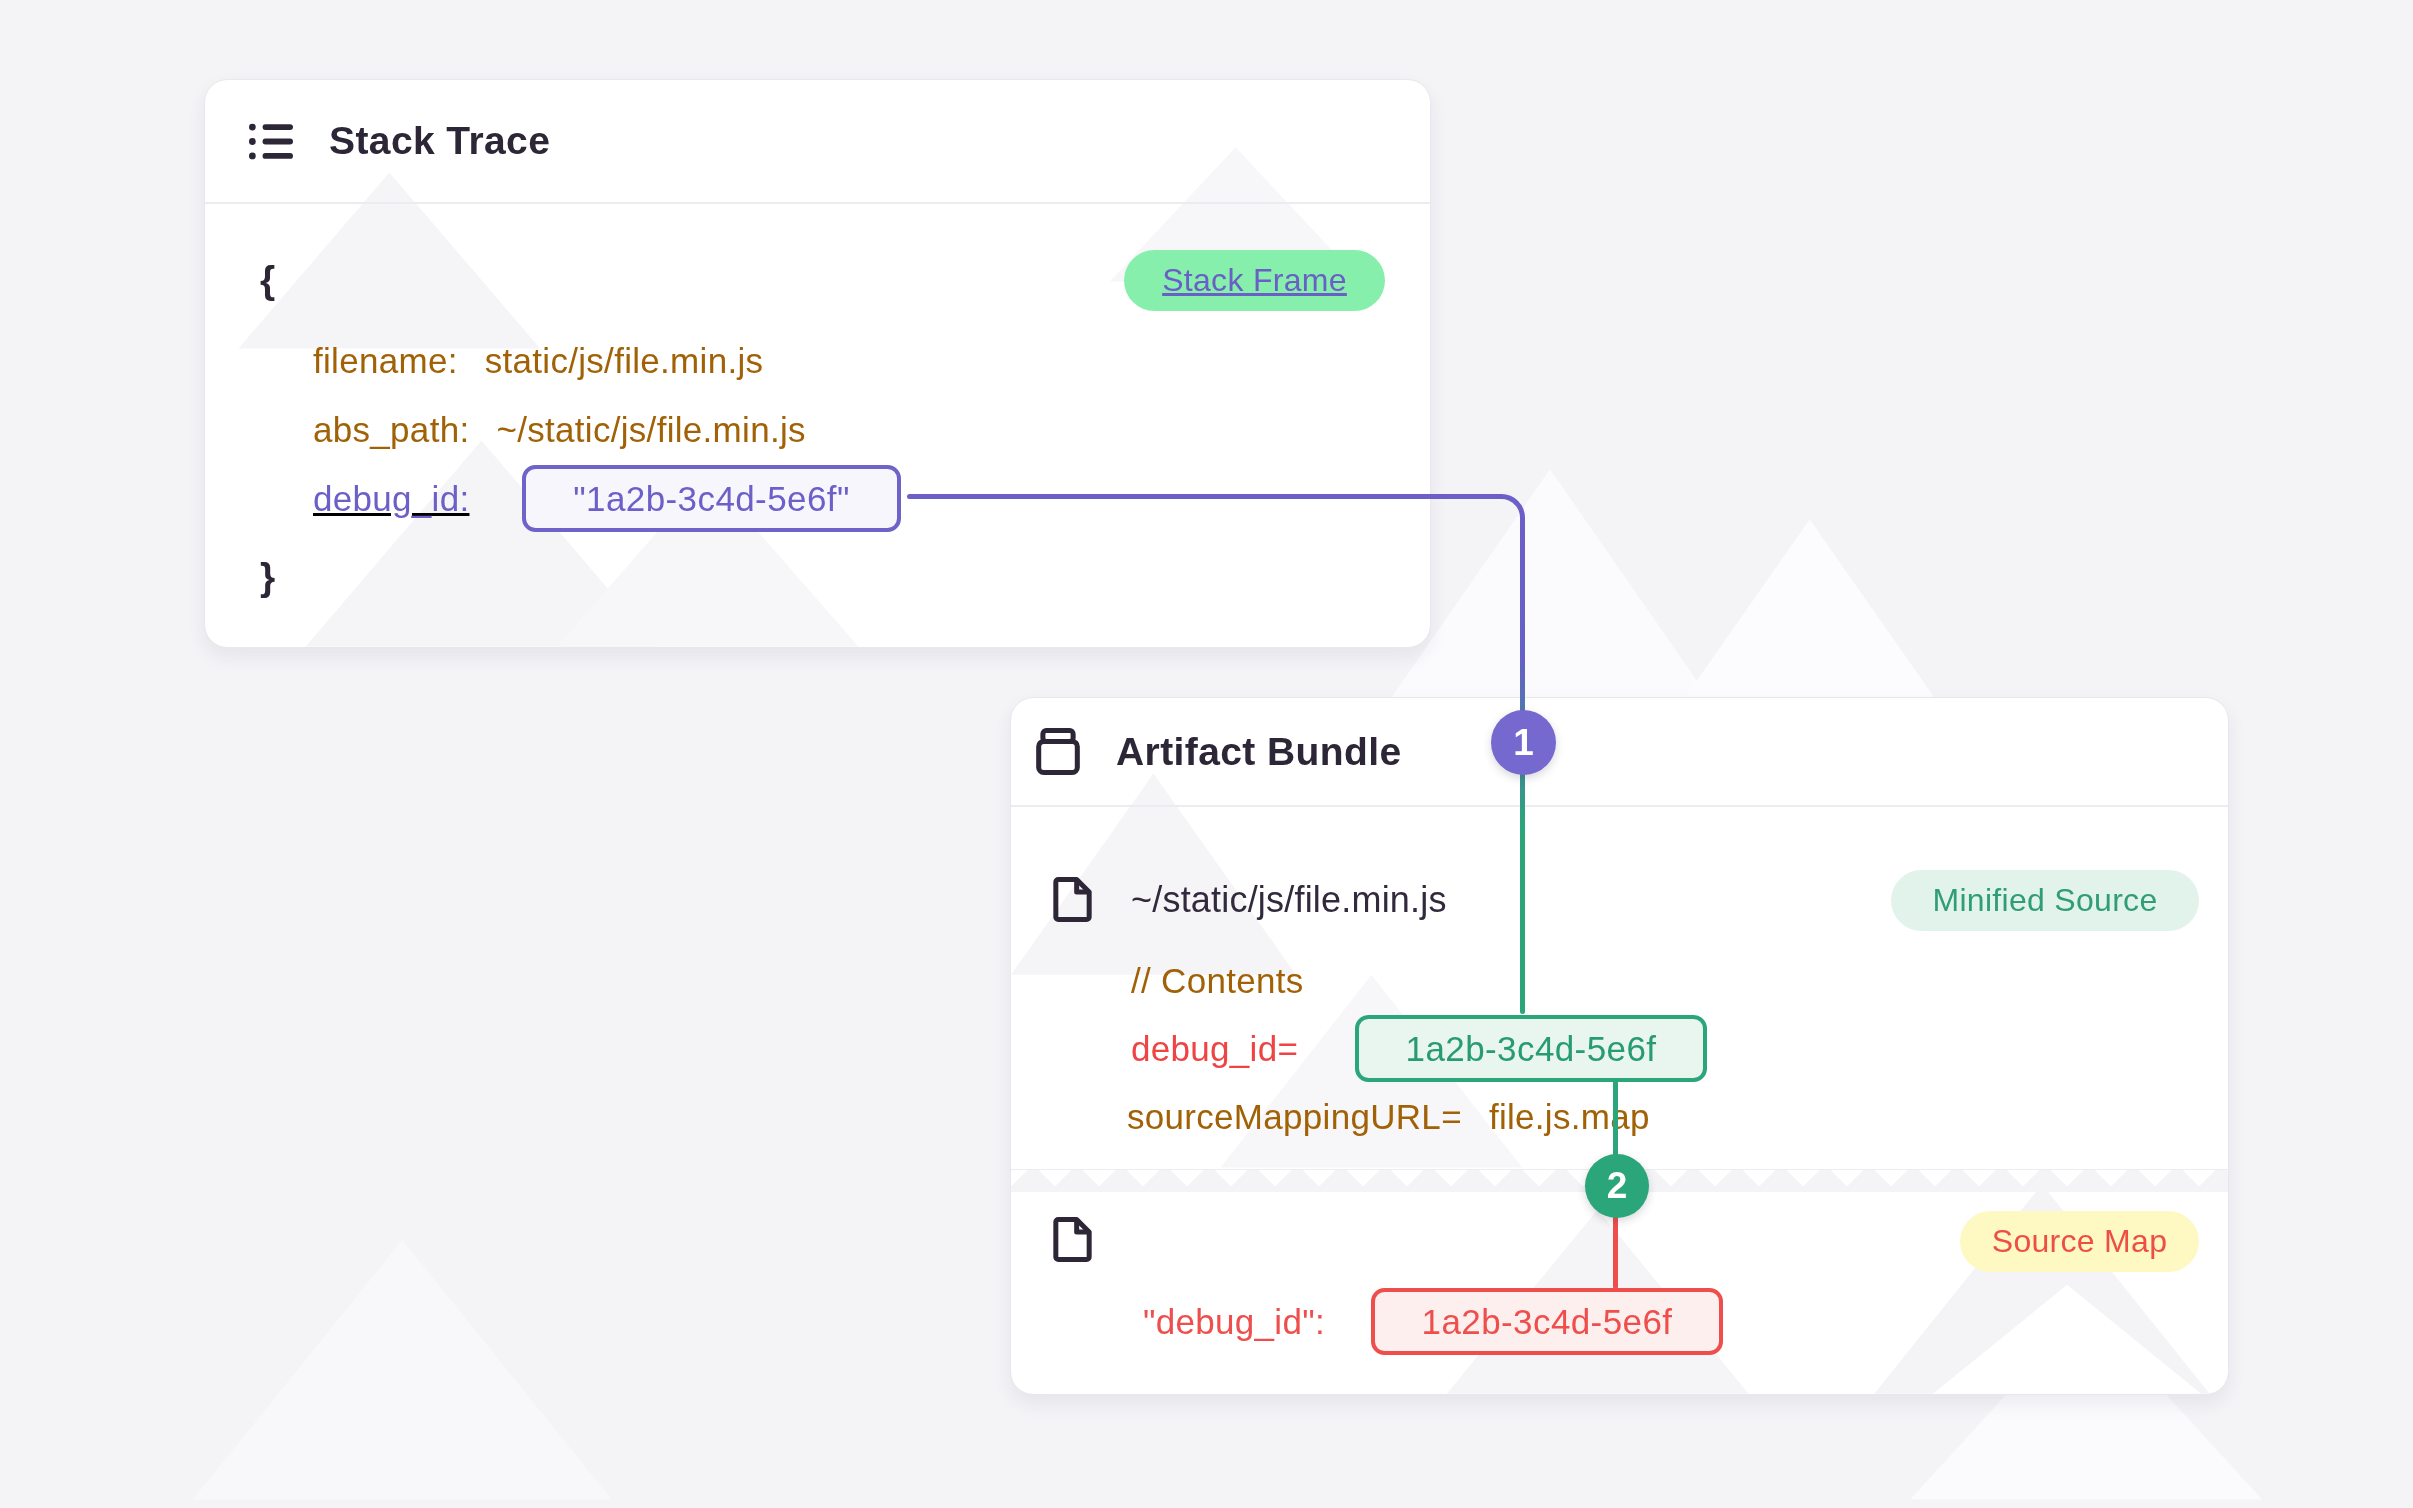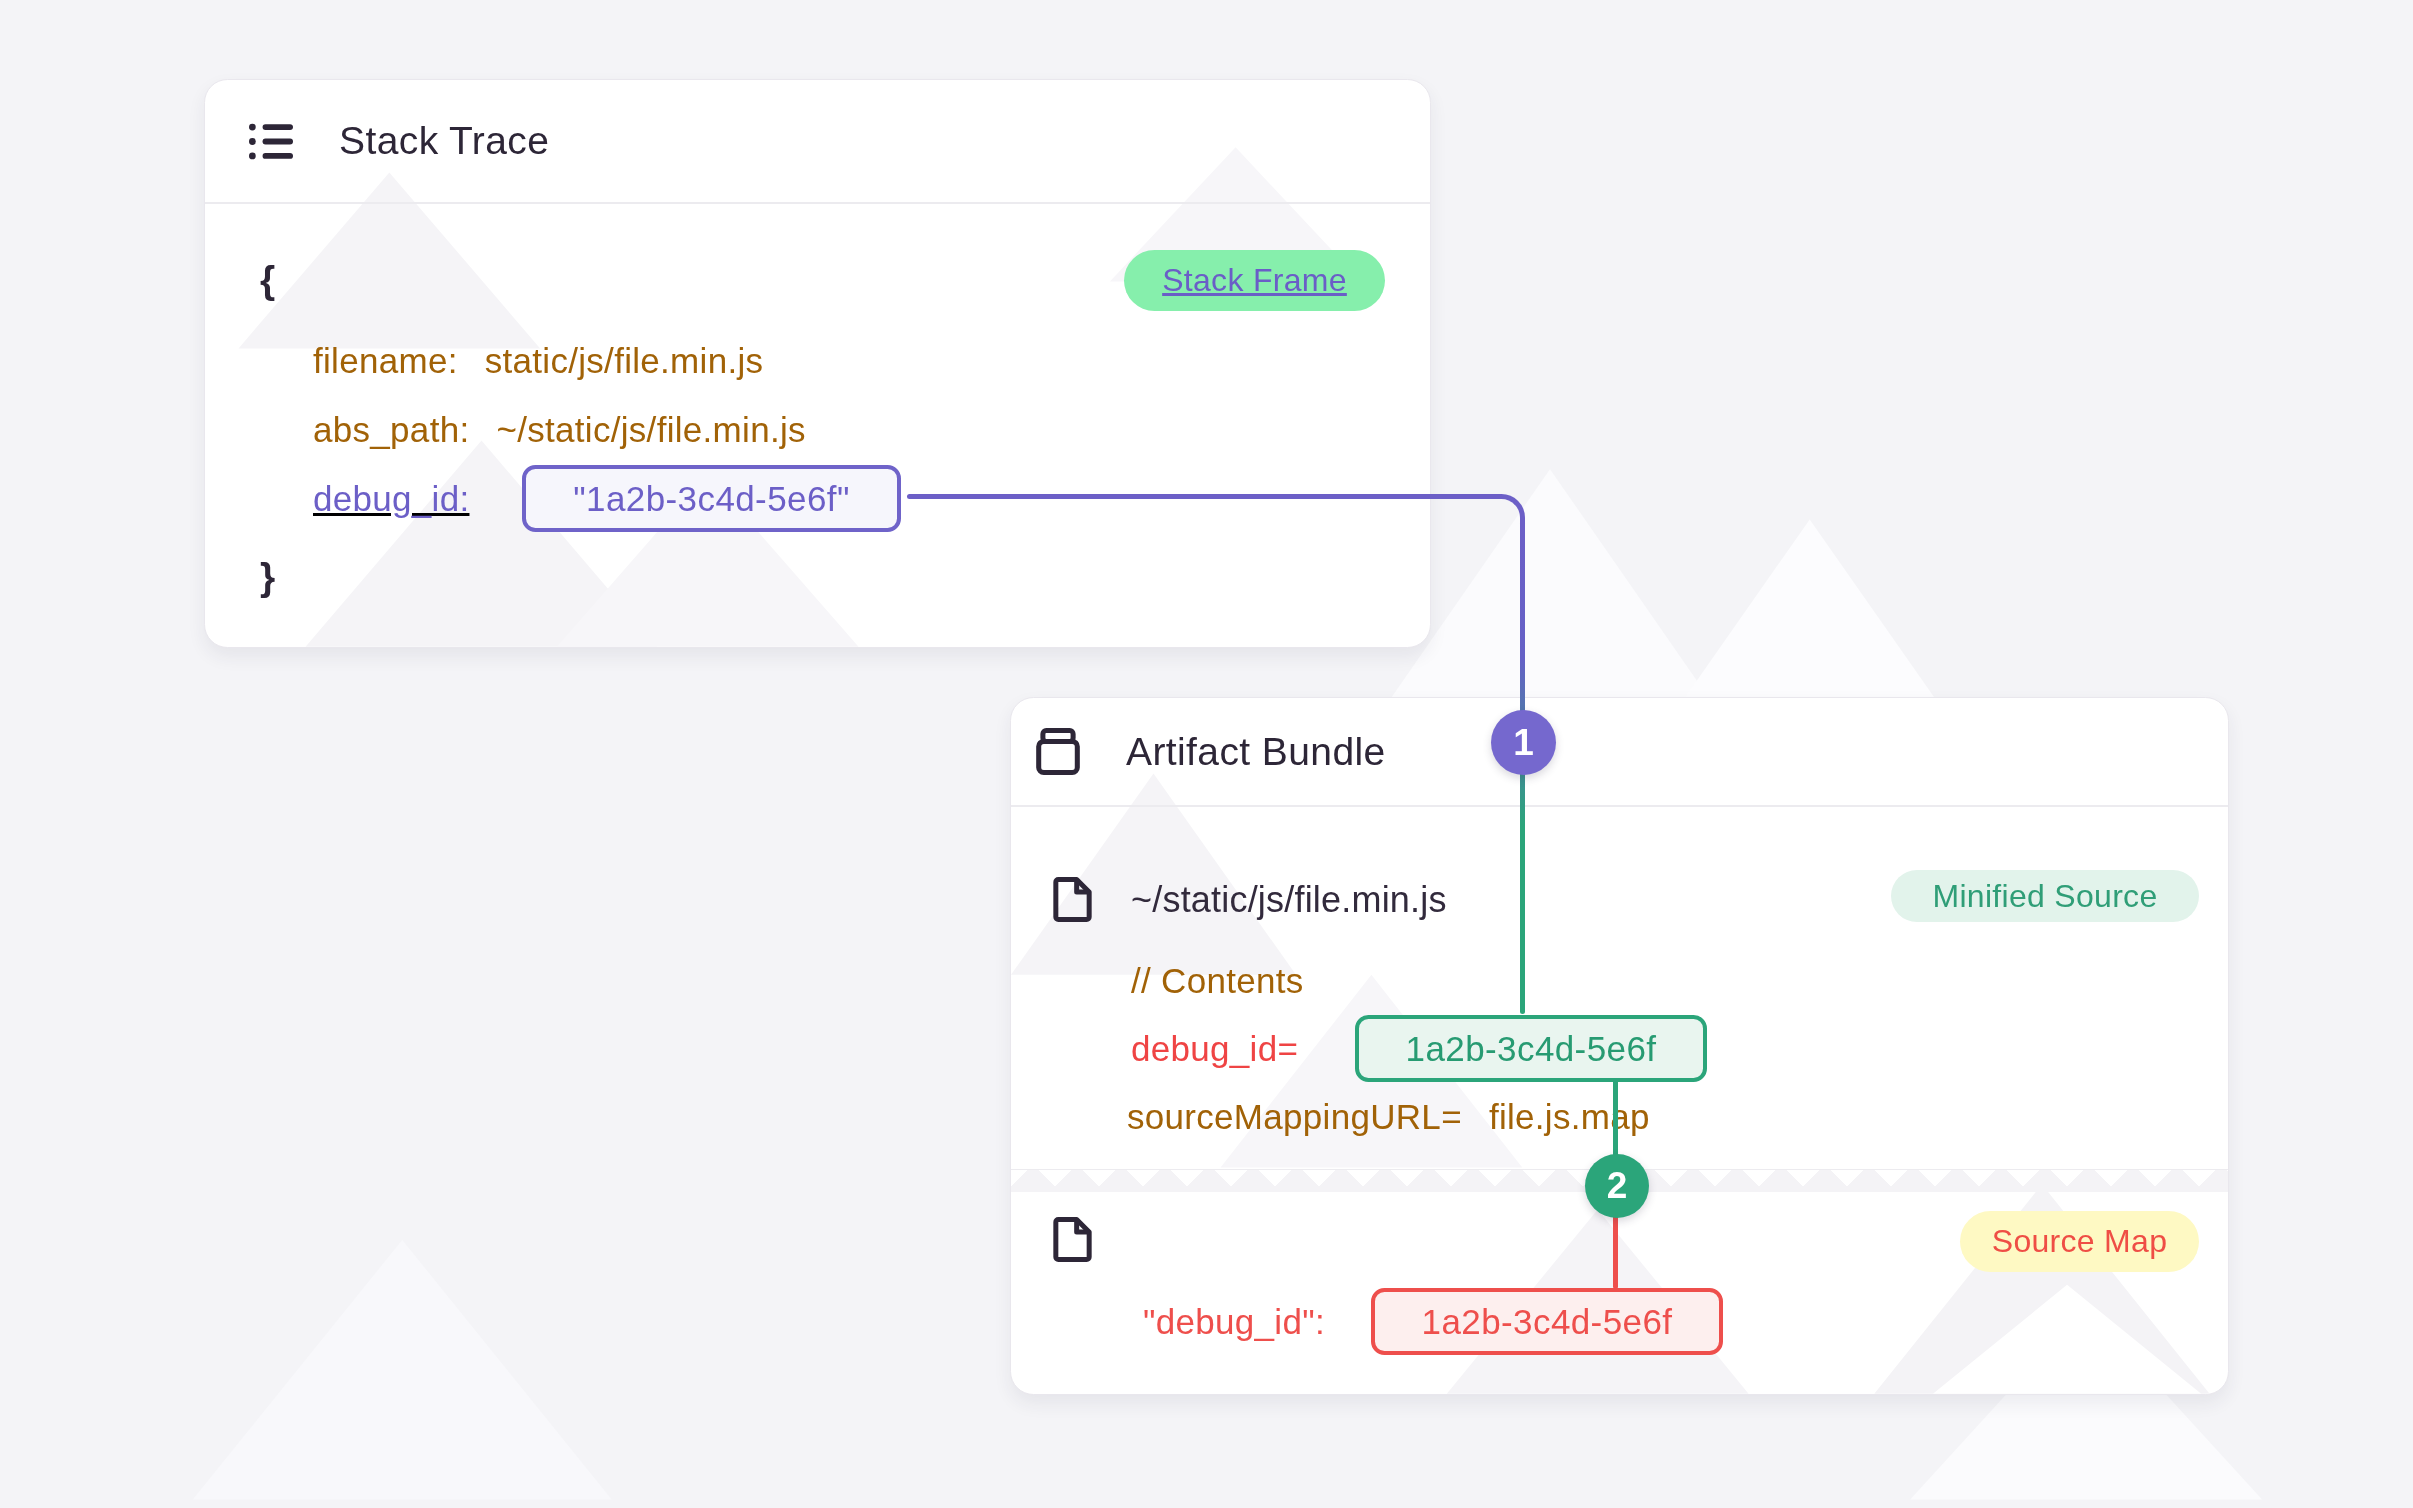--- a/index.html
+++ b/index.html
@@ -29,22 +29,22 @@
   #stack-card    { left: 204px;  top: 79px;  width: 1225px; height: 567px; }
   #artifact-card { left: 1010px; top: 697px; width: 1217px; height: 696px; }
 
   .card-header {
     position: absolute; left: 0; top: 0; width: 100%;
     display: flex; align-items: center; z-index: 2;
   }
   #stack-card .card-header    { height: 122px; padding-left: 44px; box-sizing: border-box; }
   #artifact-card .card-header { height: 107px; padding-left: 25px; box-sizing: border-box; }
   .card-title {
-    font-size: 39px; font-weight: 400; color: #2d2637;
-    letter-spacing: 0.4px; margin-left: 46px;
+    font-size: 39px; font-weight: 700; color: #2d2637;
+    letter-spacing: 0.4px; margin-left: 36px;
   }
   .header-divider {
     position: absolute; left: 0; width: 100%; height: 1.7px;
     background: #ecebef; z-index: 2;
   }
 
   
   .abs { position: absolute; z-index: 2; }
   .code-line {
     height: 67px; display: flex; align-items: center;
@@ -192,21 +192,21 @@
     </div>
     <div class="header-divider" style="top:107px"></div>
 
     <div class="abs icon" style="left:42px; top:179px;">
       <svg width="39" height="45" viewBox="0 0 46 54" fill="none">
         <path d="M6 3 H28 L43 18 V48 a3 3 0 0 1 -3 3 H6 a3 3 0 0 1 -3 -3 V6 a3 3 0 0 1 3 -3 Z" stroke="#2d2637" stroke-width="6" stroke-linejoin="round"></path>
         <path d="M28 3 V18 H43" stroke="#2d2637" stroke-width="6" stroke-linejoin="round"></path>
       </svg>
     </div>
     <div class="abs code-line file-path" style="left:120px; top:168px;">~/static/js/file.min.js</div>
-    <div class="abs pill mint" style="left:880px; top:172px; width:308px; height:52px;">Minified Source</div>
+    <div class="abs pill mint" style="left:880px; top:172px; width:308px; height:61px;">Minified Source</div>
 
     <div class="abs code-line muted" style="left:120px; top:249px;">// Contents</div>
 
     <div class="abs code-line" style="left:120px; top:317px;">
       <span class="green">debug_id=</span>
     </div>
     <div class="abs chip green-chip" style="left:344px; top:317px; width:352px; height:67px;">1a2b-3c4d-5e6f</div>
 
     <div class="abs code-line" style="left:116px; top:385px;align-items:center;">
       <span class="muted">sourceMappingURL=</span>

